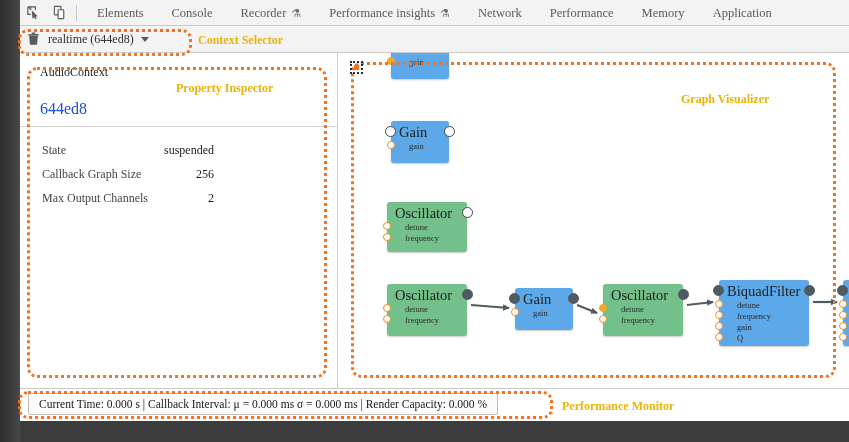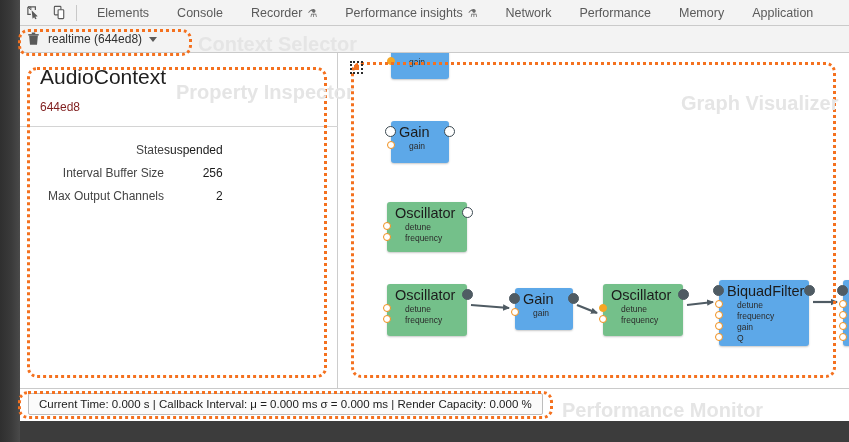--- a/index.html
+++ b/index.html
@@ -7,20 +7,21 @@
     margin: 0; padding: 0;
     width: 849px; height: 442px;
     overflow: hidden;
     font-family: "Liberation Sans", sans-serif;
     background: #3c3c3c;
   }
   #root {
     position: relative;
     width: 849px; height: 422px;
     background: #3c3c3c;
+    font-family: Liberation Serif, serif;
   }
   
   .gutter-left {
     position: absolute; left: 0; top: 0; width: 20px; height: 442px;
     background: linear-gradient(to right, #2f2f2f 0%, #3a3a3a 55%, #4a4a4a 100%);
   }
   .devtools {
     position: absolute; left: 20px; top: 0; width: 829px; height: 442px;
     background: #ffffff;
   }
@@ -81,39 +82,39 @@
   }
   .right-panel {
     position: absolute; left: 319px; top: 0; width: 510px; height: 335px;
     background: #ffffff;
     overflow: hidden;
   }
 
   
   .ctx-title {
     position: absolute; left: 20px; top: 12px;
-    font-size: 21px; color: #202020; font-weight: 400;
+    font-size: 12px; color: #202020; font-weight: 400;
   }
   .ctx-id {
     position: absolute; left: 20px; top: 47px;
-    font-size: 12px; color: #7f1d1d;
+    font-size: 16px; color: #1d4ed8;
   }
   .pi-divider {
     position: absolute; left: 0; top: 73px; width: 318px; height: 1px;
     background: #d4d4d4;
   }
   .pi-table {
     position: absolute; left: 22px; top: 90px;
     border-collapse: collapse;
   }
   .pi-table td {
     font-size: 12px; color: #3c3c3c;
     padding: 0 0 9px 0; vertical-align: top;
   }
-  .pi-table td.k { width: 122px; color: #444; text-align: right; }
+  .pi-table td.k { width: 122px; color: #444; }
   .pi-table td.v { color: #1a1a1a; text-align: right; }
 
   
   .node {
     position: absolute;
     border-radius: 3px;
     box-shadow: 0 1px 2px rgba(0,0,0,0.22);
   }
   .node.osc { background: #74c08a; }
   .node.gain { background: #5da8e8; }
@@ -175,22 +176,22 @@
 
   
   .anno-box {
     position: absolute;
     border: 3px dotted #f4711f;
     border-radius: 10px;
     pointer-events: none;
   }
   .anno-label {
     position: absolute;
-    color: #e5e5e5;
-    font-size: 20px;
+    color: #eab308;
+    font-size: 12px;
     font-weight: bold;
     white-space: nowrap;
   }
   .anno-handle {
     position: absolute;
     width: 13px; height: 13px;
     border: 2px dotted #2b2b2b;
     background: transparent;
   }
   .anno-handle::after {
@@ -273,21 +274,21 @@
         <div class="ctx-title">AudioContext</div>
         <div class="ctx-id">644ed8</div>
         <div class="pi-divider"></div>
         <table class="pi-table">
           <tbody>
               <tr>
             <td class="k">State</td>
             <td class="v">suspended</td>
           </tr>
           <tr>
-            <td class="k">Interval Buffer Size</td>
+            <td class="k">Callback Graph Size</td>
             <td class="v">256</td>
           </tr>
           <tr>
             <td class="k">Max Output Channels</td>
             <td class="v">2</td>
           </tr>
         </tbody>
           </table>
       </div>
 

